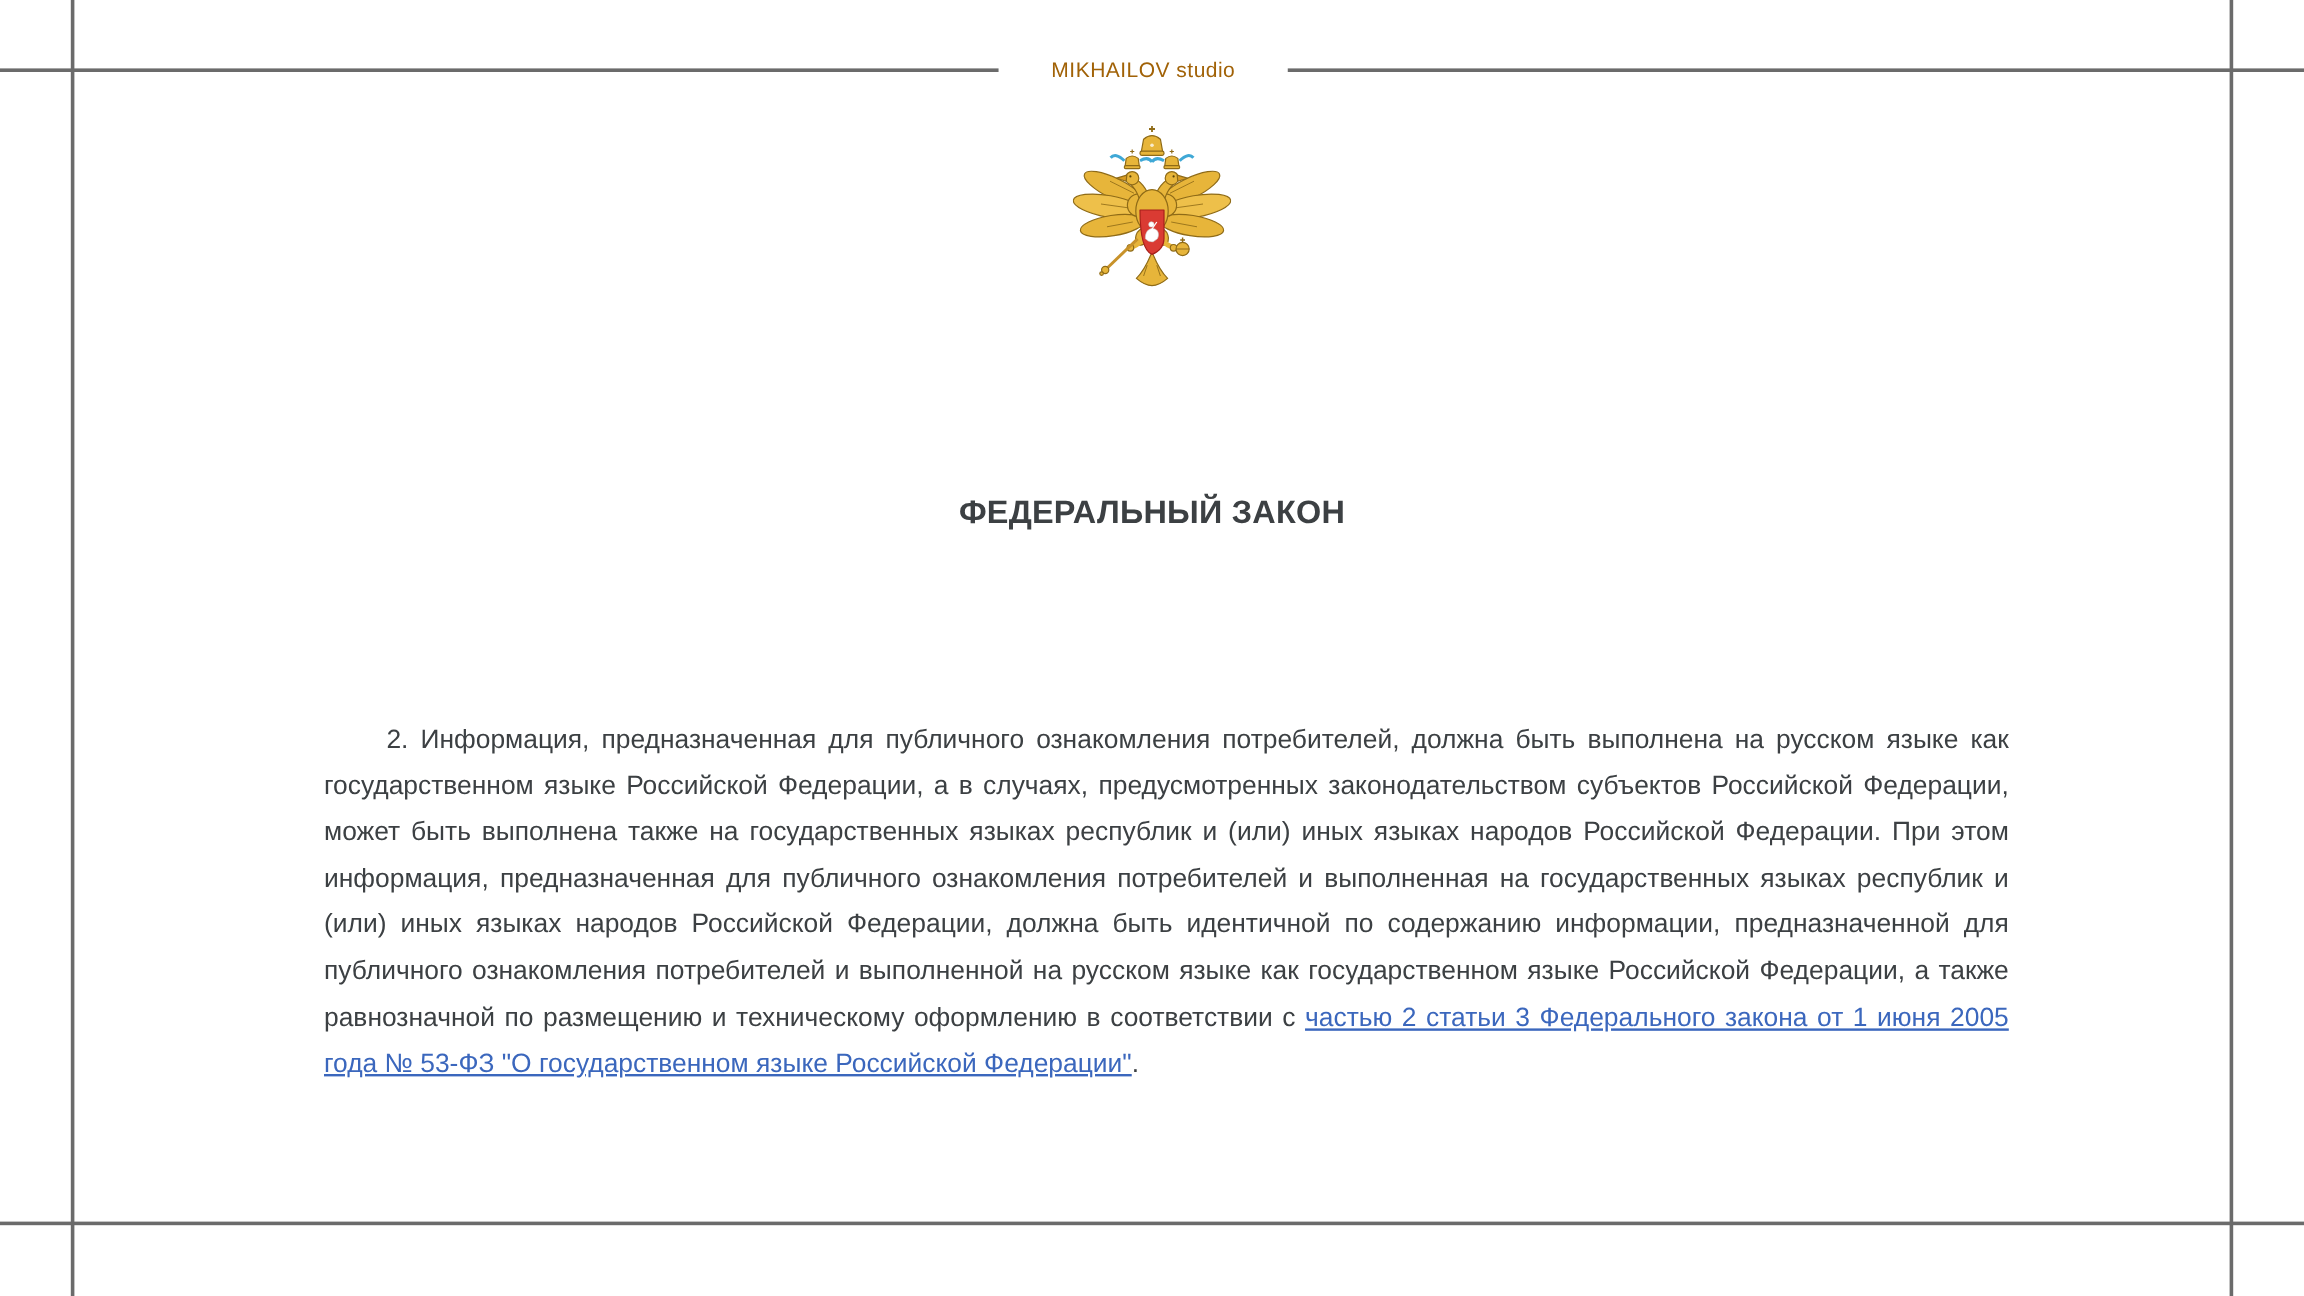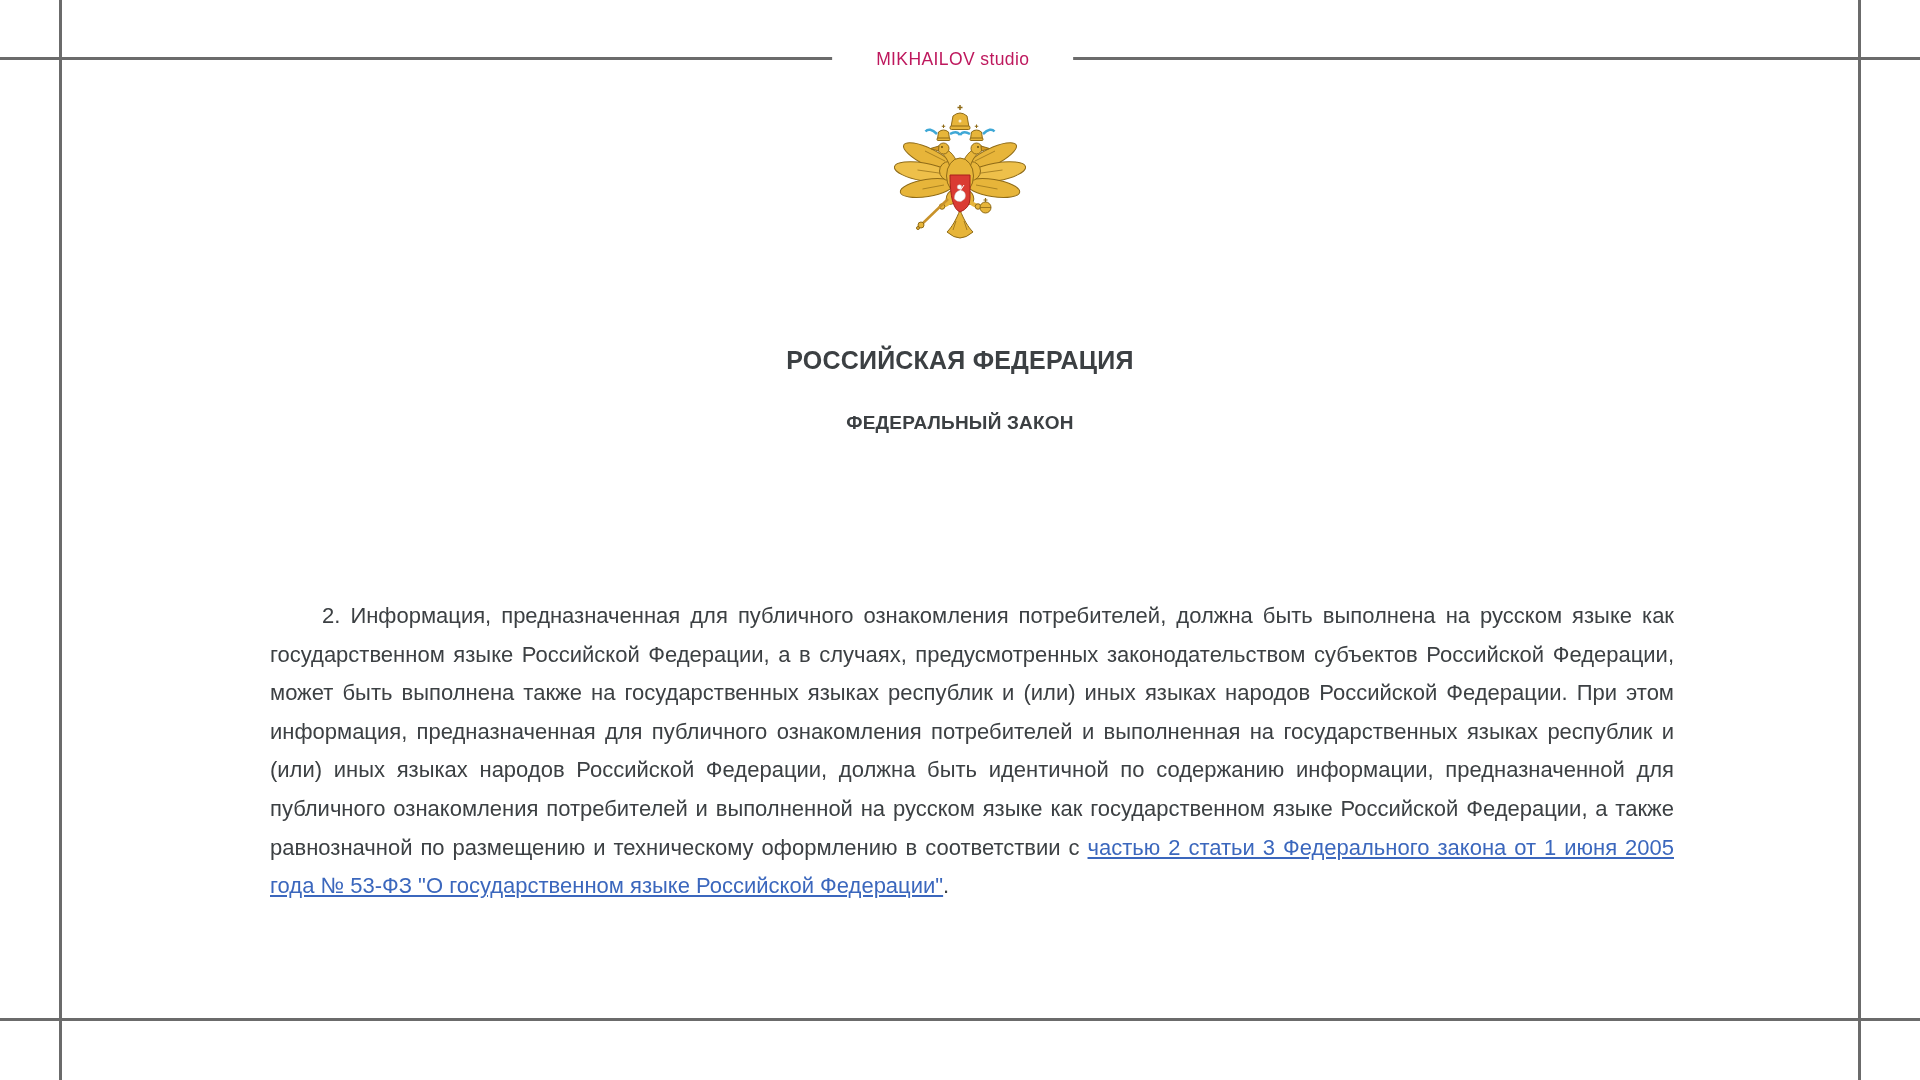--- a/index.html
+++ b/index.html
@@ -18,37 +18,37 @@
   .hline.top    { top:57px; }
   .hline.bottom { top:1018px; }
 
   
   .studio-label {
     position:absolute; top:58.5px; left:50%;
     transform:translate(-53%,-50%);
     background:#ffffff;
     padding:0 44px;
     font-size:17.5px; letter-spacing:.4px;
-    color:#be185d;
+    color:#a16207;
     white-space:nowrap;
   }
 
   .emblem {
     position:absolute; top:101px; left:50%;
     transform:translateX(-50%);
     width:132px; height:150px;
   }
 
   .h-center {
     position:absolute; left:0; width:100%;
     margin:0; text-align:center;
     color:#3c4043; font-weight:bold; letter-spacing:.2px;
   }
   .h-country { top:346px; font-size:25px; }
-  .h-doctype { top:412px; font-size:19px; }
+  .h-doctype { top:412px; font-size:27px; }
   .h-title   { top:511px; font-size:22.5px; }
 
   .body-par {
     position:absolute; top:585px; left:258px; width:1404px;
     margin:12px;
     font-size:22px; line-height:38.6px;
     color:#3c4043;
     text-align:justify;
     text-indent:52px;
   }
@@ -125,20 +125,19 @@
         <path d="M181,202 V194 M177,198 H185" fill="none" stroke-width="2.4"></path>
 
         <path d="M110,148 H150 V195 Q150,214 130,222 Q110,214 110,148 Z" fill="#da3b33" stroke="#a8201a"></path>
         <path d="M119,196 C118,186 124,178 132,179 C140,180 143,188 139,196 L132,201 Q124,202 119,196 Z" fill="#ffffff" stroke="#c9c9c9" stroke-width="1"></path>
         <circle cx="129" cy="172" r="4.5" fill="#ffffff" stroke="#c9c9c9" stroke-width="1"></circle>
         <path d="M138,168 L121,193" fill="none" stroke="#ffffff" stroke-width="2"></path>
       </g>
     </svg>
   </div>
 
-  <h1 class="h-center h-country">РОССИЙСКАЯ ФЕДЕРАЦИЯ</h1>
 
   <h2 class="h-center h-doctype">ФЕДЕРАЛЬНЫЙ ЗАКОН</h2>
 
 
   <p class="body-par"><span>2. Информация, предназначенная для публичного ознакомления потребителей, должна быть выполнена на русском языке как государственном языке Российской Федерации, а в случаях, предусмотренных законодательством субъектов Российской Федерации, может быть выполнена также на государственных языках республик и (или) иных языках народов Российской Федерации. При этом информация, предназначенная для публичного ознакомления потребителей и выполненная на государственных языках республик и (или) иных языках народов Российской Федерации, должна быть идентичной по содержанию информации, предназначенной для публичного ознакомления потребителей и выполненной на русском языке как государственном языке Российской Федерации, а также равнозначной по размещению и техническому оформлению в соответствии с </span><a class="doc-link" href="#">частью 2 статьи 3 Федерального закона от 1 июня 2005 года № 53-ФЗ "О государственном языке Российской Федерации"</a><span>.</span></p>
 
 </div>
 
 </body></html>

